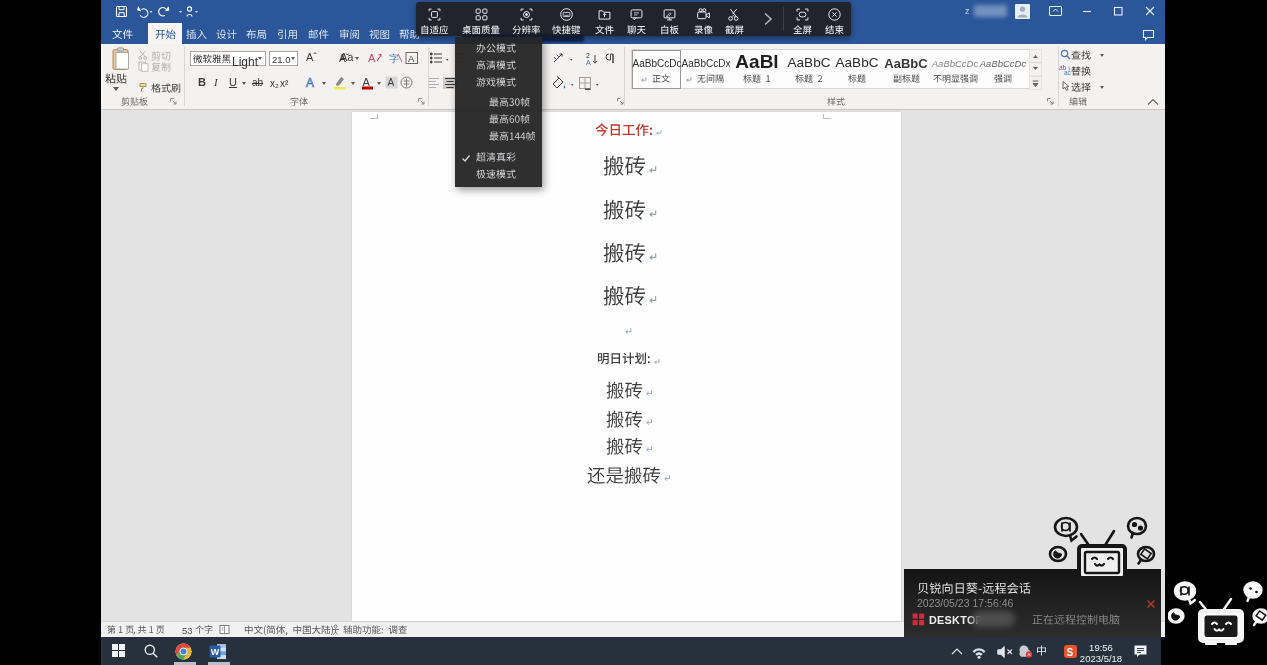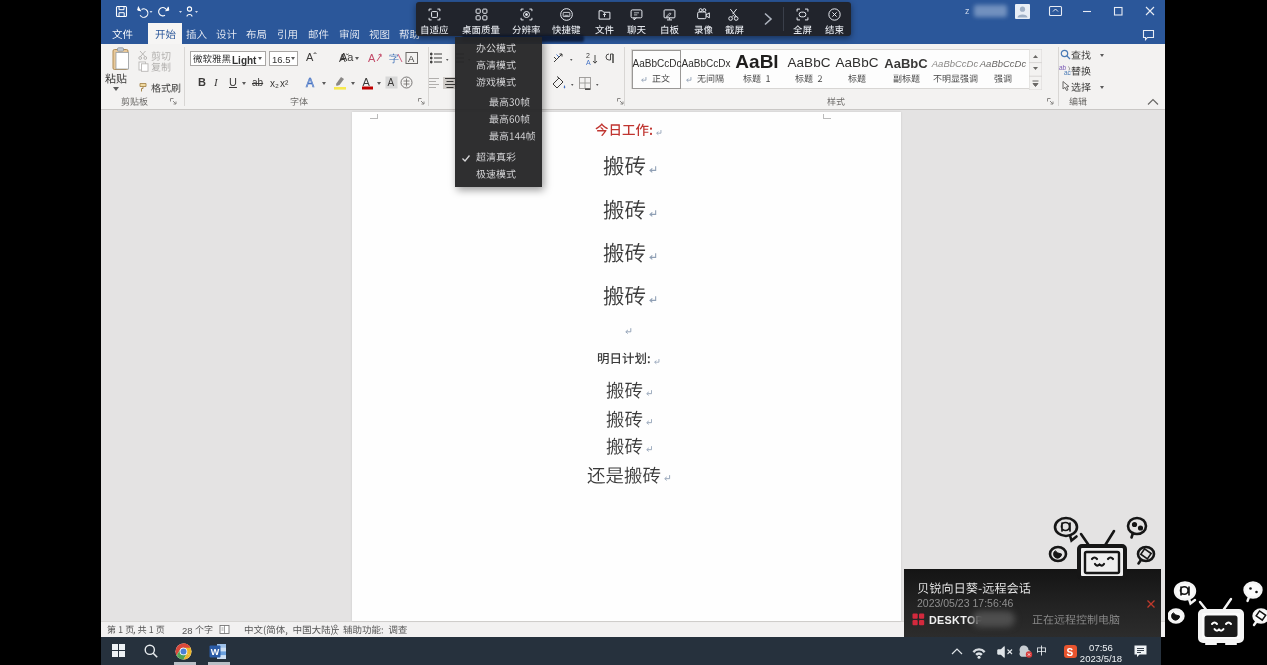--- a/index.html
+++ b/index.html
@@ -206,24 +206,24 @@
     <div style="position:absolute;left:193px;top:54px;">
       <svg width="38.0" height="9.5" viewBox="0 0 4000 1000" style="display:block;overflow:visible">
         <g fill="#333" transform="scale(1,-1) translate(0,-880)">
           <use href="#g29" x="0"></use>
           <use href="#g30" x="1000"></use>
           <use href="#g31" x="2000"></use>
           <use href="#g32" x="3000"></use>
         </g>
       </svg>
     </div>
-    <div style="position:absolute;left:232px;top:55.5px;font-family:'Liberation Sans',sans-serif;font-size:10px;color:#333;font-weight:bold;line-height:1;white-space:nowrap;">Light</div>
+    <div style="position:absolute;left:232px;top:55.5px;font-family:'Liberation Sans',sans-serif;font-size:12px;color:#333;font-weight:normal;line-height:1;white-space:nowrap;">Light</div>
     <div class="abs" style="left:258px;top:57px;width:0;height:0;border-left:2.5px solid transparent;border-right:2.5px solid transparent;border-top:3.5px solid #5a5a5a"></div>
     <div class="abs" style="left:269px;top:51px;width:29px;height:15px;background:#fff;border:1px solid #a8a6a4"></div>
-    <div style="position:absolute;left:272px;top:55px;font-family:'Liberation Sans',sans-serif;font-size:9.5px;color:#333;font-weight:normal;line-height:1;white-space:nowrap;">16.5</div>
+    <div style="position:absolute;left:272px;top:55px;font-family:'Liberation Sans',sans-serif;font-size:9.5px;color:#333;font-weight:normal;line-height:1;white-space:nowrap;">21.0</div>
     <div class="abs" style="left:291px;top:57px;width:0;height:0;border-left:2.5px solid transparent;border-right:2.5px solid transparent;border-top:3.5px solid #5a5a5a"></div>
     <div style="position:absolute;left:306px;top:52px;font-family:'Liberation Sans',sans-serif;font-size:11px;color:#3b3a39;font-weight:normal;line-height:1;white-space:nowrap;">Aˆ</div>
     <div style="position:absolute;left:322px;top:54px;font-family:'Liberation Sans',sans-serif;font-size:10px;color:#3b3a39;font-weight:normal;line-height:1;white-space:nowrap;margin-left:17px;">Aˇ</div>
     <div style="position:absolute;left:340px;top:52px;font-family:'Liberation Sans',sans-serif;font-size:11px;color:#3b3a39;font-weight:normal;line-height:1;white-space:nowrap;">Aa</div>
     <div class="abs" style="left:355px;top:57px;width:0;height:0;border-left:2.5px solid transparent;border-right:2.5px solid transparent;border-top:3.5px solid #5a5a5a"></div>
     <svg class="abs" style="left:368px;top:51px" width="16" height="14" viewBox="0 0 16 14">
 <text x="0" y="11" font-family="Liberation Sans" font-size="11" fill="#c24a68">A</text>
       <path d="M9 10 l4-6 M10.5 4 l2.5-1 0 2.8" stroke="#c24a68" stroke-width="1" fill="none"></path>
     </svg>
     <svg class="abs" style="left:388px;top:51px" width="16" height="14" viewBox="0 0 16 14">
@@ -608,21 +608,21 @@
           <use href="#g70" x="0"></use>
           <use href="#g41" x="1233"></use>
           <use href="#g71" x="2022"></use>
           <use href="#g72" x="2888"></use>
           <use href="#g73" x="3400"></use>
           <use href="#g41" x="4633"></use>
           <use href="#g71" x="5421"></use>
         </g>
       </svg>
     </div>
-    <div style="position:absolute;left:182px;top:626px;font-family:'Liberation Sans',sans-serif;font-size:9.5px;color:#555;font-weight:normal;line-height:1;white-space:nowrap;">28</div>
+    <div style="position:absolute;left:182px;top:626px;font-family:'Liberation Sans',sans-serif;font-size:9.5px;color:#555;font-weight:normal;line-height:1;white-space:nowrap;">53</div>
     <div style="position:absolute;left:195px;top:625px;">
       <svg width="18.0" height="9.0" viewBox="0 0 2000 1000" style="display:block;overflow:visible">
         <g fill="#555" transform="scale(1,-1) translate(0,-880)">
           <use href="#g74" x="0"></use>
           <use href="#g33" x="1000"></use>
         </g>
       </svg>
     </div>
     <svg class="abs" style="left:219px;top:624px" width="11" height="11" viewBox="0 0 11 11">
 <rect x="1" y="1.5" width="9" height="8" fill="#fff" stroke="#777" stroke-width=".9"></rect>
@@ -718,21 +718,21 @@
 <text x="116.5" y="11.5" font-family="Liberation Sans" font-size="10" font-weight="bold" fill="#fff">S</text>
       </g>
 </svg>
     <div style="position:absolute;left:1036px;top:645px;">
       <svg width="11.0" height="11.0" viewBox="0 0 1000 1000" style="display:block;overflow:visible">
         <g fill="#eef2f5" transform="scale(1,-1) translate(0,-880)">
           <use href="#g75" x="0"></use>
         </g>
       </svg>
     </div>
-    <div style="position:absolute;left:1101px;top:643px;transform:translateX(-50%);font-family:'Liberation Sans',sans-serif;font-size:9.5px;color:#eef2f5;font-weight:normal;line-height:1;white-space:nowrap;">07:56</div>
+    <div style="position:absolute;left:1101px;top:643px;transform:translateX(-50%);font-family:'Liberation Sans',sans-serif;font-size:9.5px;color:#eef2f5;font-weight:normal;line-height:1;white-space:nowrap;">19:56</div>
     <div style="position:absolute;left:1101px;top:654px;transform:translateX(-50%);font-family:'Liberation Sans',sans-serif;font-size:9.5px;color:#eef2f5;font-weight:normal;line-height:1;white-space:nowrap;">2023/5/18</div>
     <svg class="abs" style="left:1133px;top:644px" width="15" height="14" viewBox="0 0 15 14">
 <path d="M1.5 1.5 h12 v9 h-7 l-2.5 2.5 v-2.5 h-2.5 Z" fill="#eef2f5"></path>
 <path d="M4 4.5 h7 M4 6.5 h7 M4 8.5 h4" stroke="#26313d" stroke-width=".9"></path>
     </svg>
     <div class="abs" style="left:416px;top:2px;width:435px;height:34px;background:#21242c;border-radius:3px;box-shadow:0 2px 6px rgba(0,0,0,.45)"></div>
     <svg class="abs" style="left:426.5px;top:6.5px" width="15" height="15" viewBox="0 0 18 18">
       <g stroke="#e9ecf2" fill="none" stroke-width="1.2">
         <path d="M2.5 5 V2.5 H5.5 M12.5 2.5 H15.5 V5 M15.5 13 V15.5 H12.5 M5.5 15.5 H2.5 V13"></path>
         <rect x="5.5" y="5.5" width="7" height="7" rx="1"></rect>

